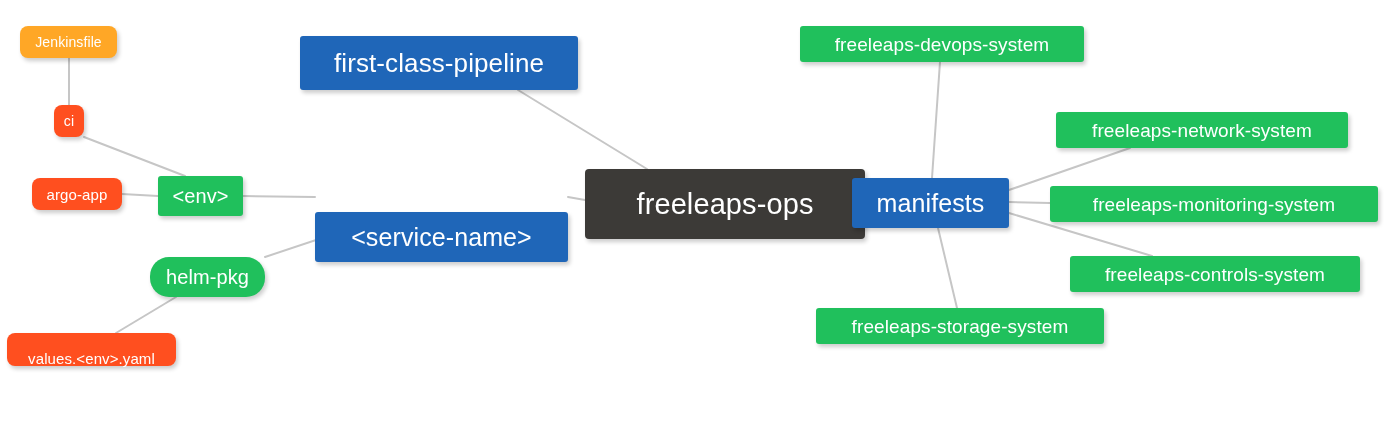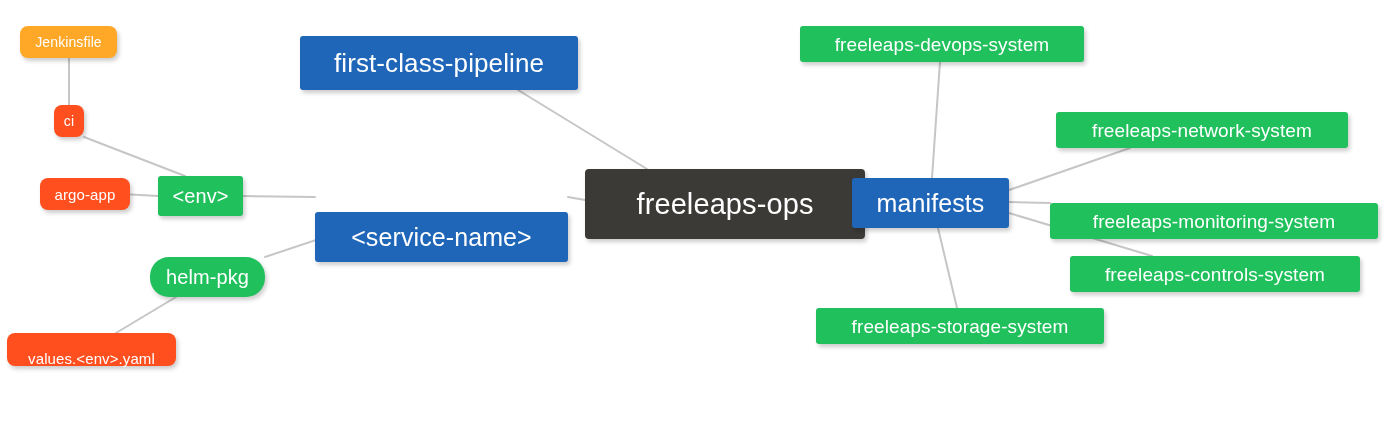--- a/index.html
+++ b/index.html
@@ -84,33 +84,33 @@
       </div>
       <div class="mm-node" style="left: 150px; top: 257px; width: 115px; height: 40px; background: rgb(32, 192, 92); font-size: 20px; border-radius: 19px;">
         <span>helm-pkg</span>
       </div>
       <div class="mm-node tiny" style="left: 20px; top: 26px; width: 97px; height: 32px; background: rgb(255, 167, 38); font-size: 14px;">
         <span>Jenkinsfile</span>
       </div>
       <div class="mm-node tiny" style="left: 54px; top: 105px; width: 30px; height: 32px; background: rgb(255, 79, 31); font-size: 14px;">
         <span>ci</span>
       </div>
-      <div class="mm-node tiny" style="left: 32px; top: 178px; width: 90px; height: 32px; background: rgb(255, 79, 31); font-size: 15px; margin-left: 8px;">
+      <div class="mm-node tiny" style="left: 32px; top: 178px; width: 90px; height: 32px; background: rgb(255, 79, 31); font-size: 15px;">
         <span>argo-app</span>
       </div>
       <div class="mm-node tiny" style="left: 7px; top: 333px; width: 169px; height: 33px; background: rgb(255, 79, 31); font-size: 15px; align-items: flex-end;">
         <span>values.&lt;env&gt;.yaml</span>
       </div>
       <div class="mm-node" style="left: 800px; top: 26px; width: 284px; height: 36px; background: rgb(32, 192, 92); font-size: 19px;">
         <span>freeleaps-devops-system</span>
       </div>
       <div class="mm-node" style="left: 1056px; top: 112px; width: 292px; height: 36px; background: rgb(32, 192, 92); font-size: 19px;">
         <span>freeleaps-network-system</span>
       </div>
-      <div class="mm-node" style="left: 1050px; top: 186px; width: 328px; height: 36px; background: rgb(32, 192, 92); font-size: 19px; margin-top: 17px;">
+      <div class="mm-node" style="left: 1050px; top: 186px; width: 328px; height: 36px; background: rgb(32, 192, 92); font-size: 19px;">
         <span>freeleaps-monitoring-system</span>
       </div>
       <div class="mm-node" style="left: 1059px; top: 256px; width: 290px; height: 36px; background: rgb(32, 192, 92); font-size: 19px; margin-left: 11px;">
         <span>freeleaps-controls-system</span>
       </div>
       <div class="mm-node" style="left: 816px; top: 308px; width: 288px; height: 36px; background: rgb(32, 192, 92); font-size: 19px;">
         <span>freeleaps-storage-system</span>
       </div>
     </div>
 </div>

